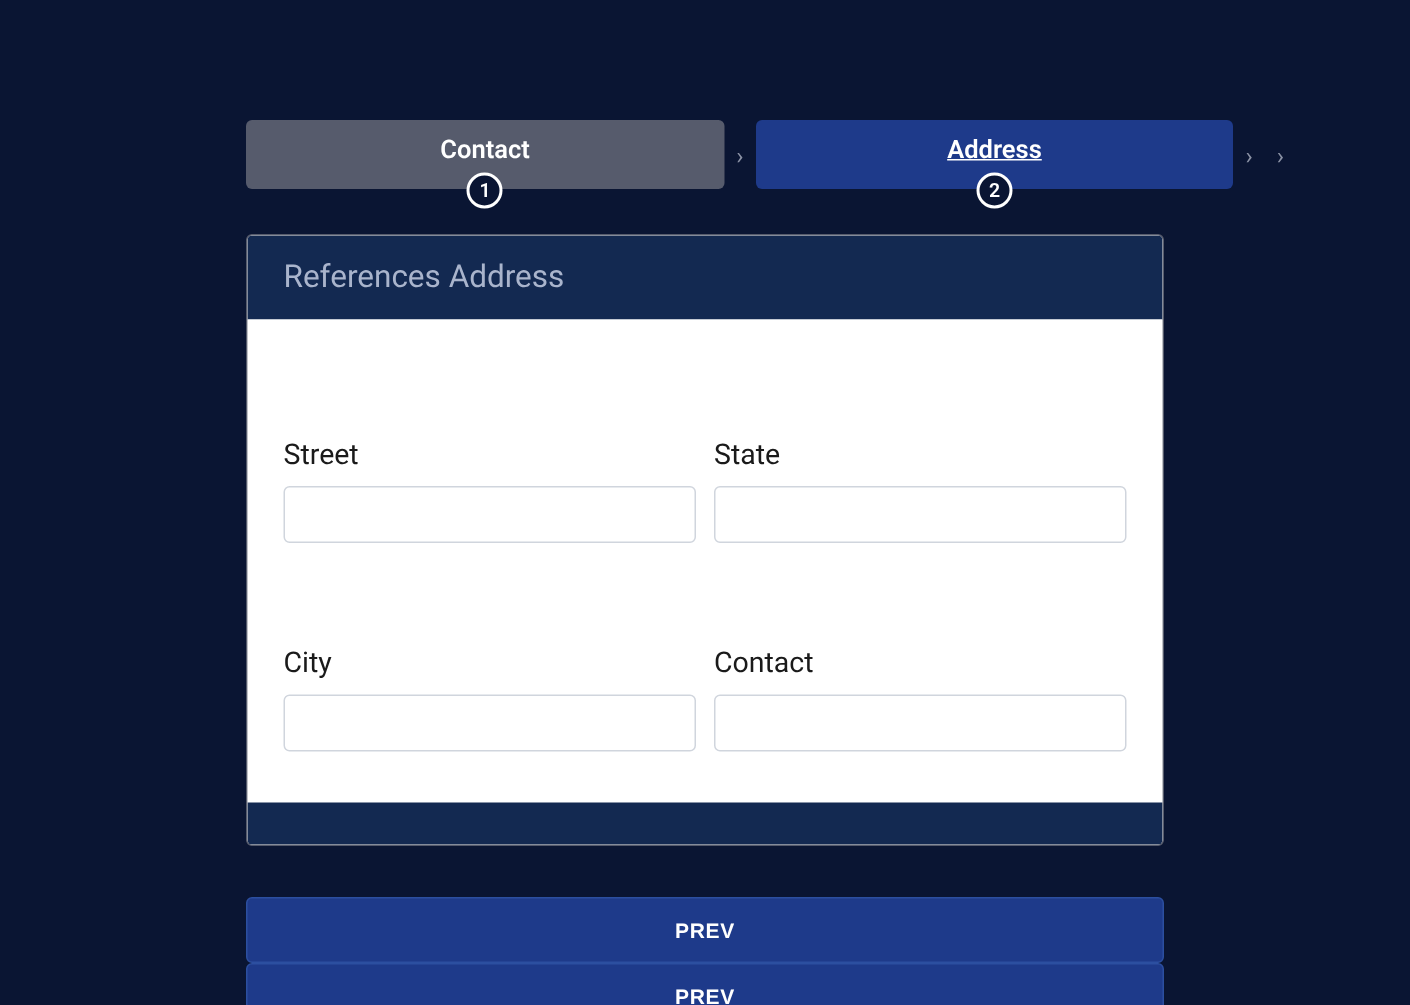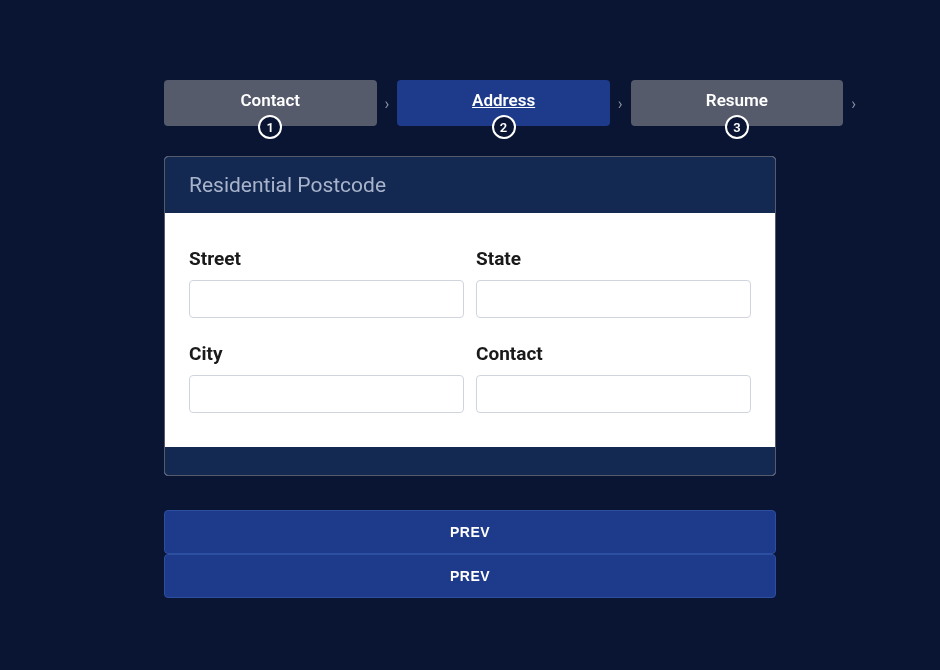--- a/index.html
+++ b/index.html
@@ -106,22 +106,23 @@
     }
 
     .field {
       display: flex;
       flex-direction: column;
     }
 
     .field-label {
       font-size: 19px;
       color: #1a1a1a;
-      font-weight: 700;
+      font-weight: 400;
       margin-bottom: 10px;
+      margin-top: 44px;
     }
 
     .field-input {
       width: 100%;
       height: 38px;
       border: 1px solid #d0d5dd;
       border-radius: 4px;
       padding: 6px 10px;
       font-size: 15px;
       color: #1a1a1a;
@@ -162,29 +163,25 @@
     <div class="step">
       <span class="step-label">Contact</span>
       <span class="step-circle">1</span>
     </div>
     <span class="step-sep">›</span>
     <div class="step active">
       <span class="step-label">Address</span>
       <span class="step-circle">2</span>
     </div>
     <span class="step-sep">›</span>
-    <div class="step">
-      <span class="step-label">Resume</span>
-      <span class="step-circle">3</span>
-    </div>
     <span class="step-sep">›</span>
   </div>
 
   <div class="panel">
-    <div class="panel-header">Residential Postcode</div>
+    <div class="panel-header">References Address</div>
     <div class="panel-body">
 
       <div class="field">
         <label class="field-label">Street</label>
         <input class="field-input" type="text" value="" style="">
       </div>
 
       <div class="field">
         <label class="field-label">State</label>
         <input class="field-input" type="text" value="" style="">

